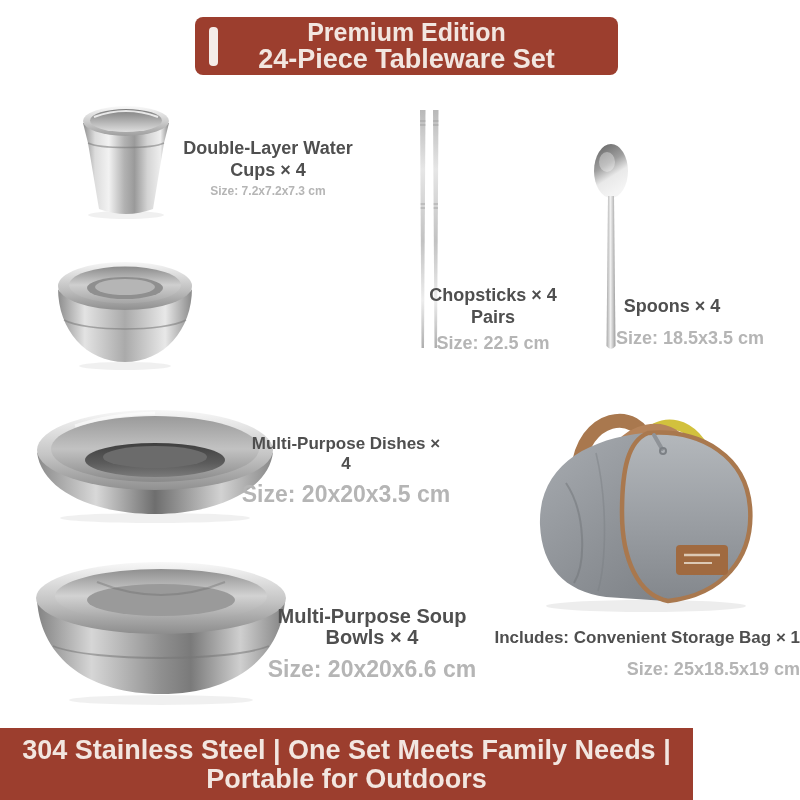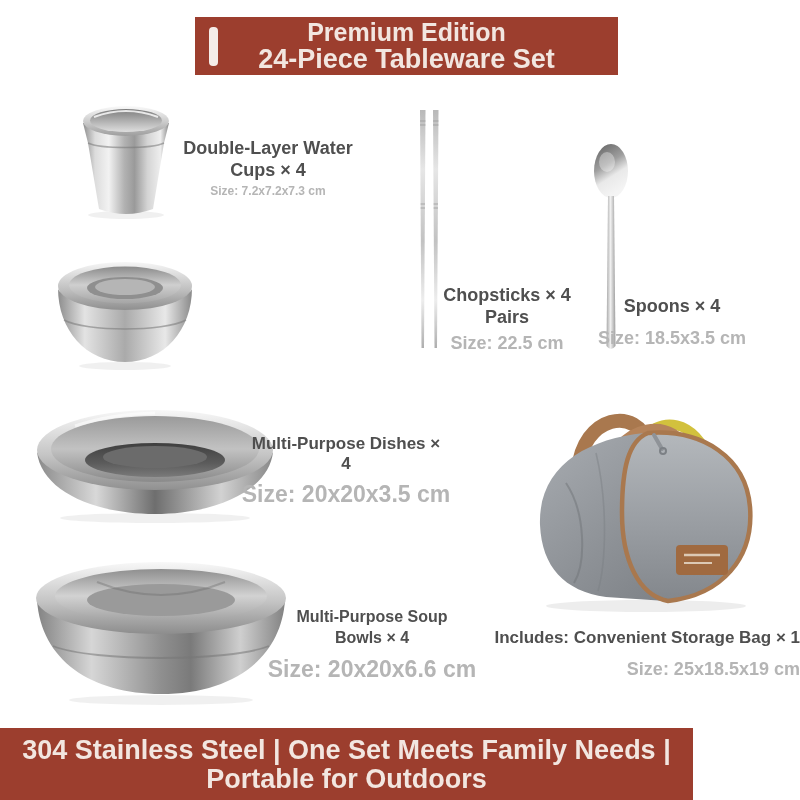--- a/index.html
+++ b/index.html
@@ -8,55 +8,55 @@
     --label_color:#4f4f4f;
     --size_color:#b5b5b5;
   }
   html,body{margin:0;padding:0;}
   body{background:#ffffff;font-family:"Liberation Sans", sans-serif;}
   .canvas{position:relative;width:800px;height:800px;background:#ffffff;overflow:hidden;}
   .abs{position:absolute;}
 
   
   .banner{background:var(--banner_bg);color:var(--banner_text);font-weight:700;text-align:center;}
-  .header-banner{left:195px;top:17px;width:423px;height:58px;border-radius:0;}
+  .header-banner{left:195px;top:17px;width:423px;height:58px;border-radius:8px;}
   .header-banner .l1{font-size:25px;line-height:27px;padding-top:2px;}
   .header-banner .l2{font-size:27px;line-height:27px;}
   .accent-bar{position:absolute;left:14px;top:10px;width:9px;height:39px;background:#f5ece8;border-radius:4px;}
   .footer-banner{left:0;top:728px;width:693px;height:72px;}
   .footer-banner .l1{font-size:27px;line-height:30px;padding-top:7px;}
   .footer-banner .l2{font-size:27px;line-height:29px;}
 
   
   .itext{text-align:center;}
   .iname{font-weight:700;color:var(--label_color);}
   .isize{font-weight:700;color:var(--size_color);}
 
   .t-cups{left:168px;top:137px;width:200px;}
   .t-cups .iname{font-size:18px;line-height:22px;}
   .t-cups .isize{font-size:12px;margin-top:3px;}
 
   .t-bowls{left:184px;top:285px;width:214px;}
   .t-bowls .iname{font-size:19px;line-height:23px;max-width:160px;margin:0 auto;}
   .t-bowls .isize{font-size:19px;margin-top:4px;}
 
-  .t-chopsticks{left:437px;top:284px;width:140px;}
+  .t-chopsticks{left:423px;top:284px;width:140px;}
   .t-chopsticks .iname{font-size:18px;line-height:22px;}
   .t-chopsticks .isize{font-size:18px;margin-top:5px;}
 
   .t-spoons{left:580px;top:295px;width:184px;}
   .t-spoons .iname{font-size:18px;line-height:22px;}
-  .t-spoons .isize{font-size:18px;margin-top:11px;}
+  .t-spoons .isize{font-size:18px;margin-top:11px;text-align:right;}
 
   .t-dishes{left:236px;top:434px;width:220px;}
   .t-dishes .iname{font-size:17px;line-height:20px;max-width:200px;margin:0 auto;}
   .t-dishes .isize{font-size:23px;margin-top:7px;}
 
   .t-soup{left:258px;top:606px;width:228px;}
-  .t-soup .iname{font-size:16px;line-height:21px;max-width:195px;margin:0 auto;}
+  .t-soup .iname{font-size:20px;line-height:21px;max-width:195px;margin:0 auto;}
   .t-soup .isize{font-size:23px;margin-top:8px;}
 
   .t-bag{left:478px;top:628px;width:322px;text-align:right;}
   .t-bag .iname{font-size:17px;line-height:20px;}
   .t-bag .isize{font-size:18px;margin-top:11px;}
 </style>
 </head>
 <body>
 
 <div class="canvas">

